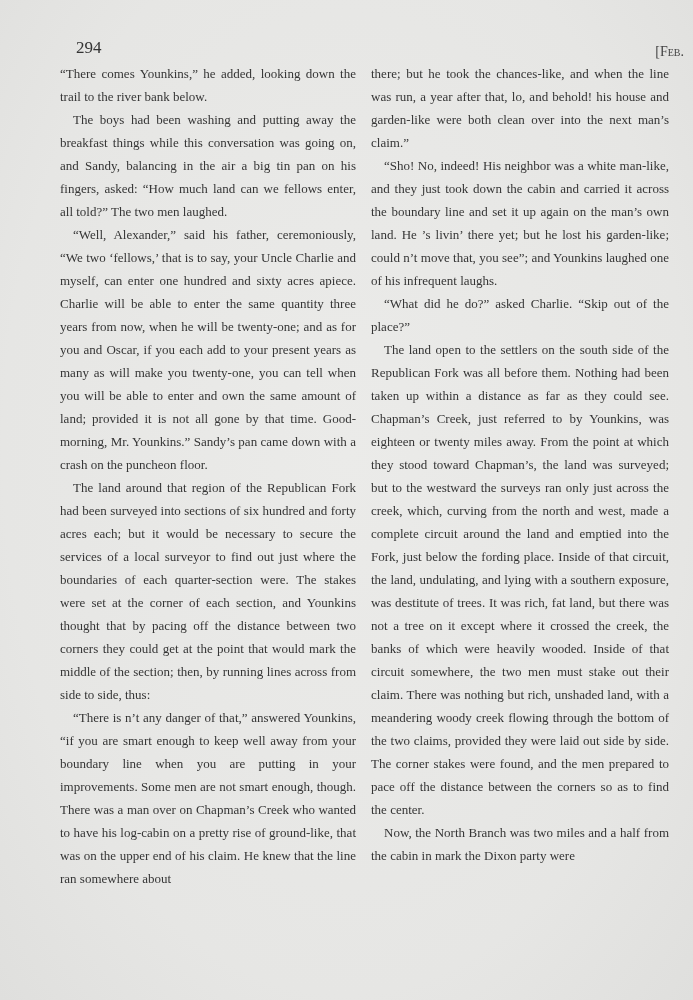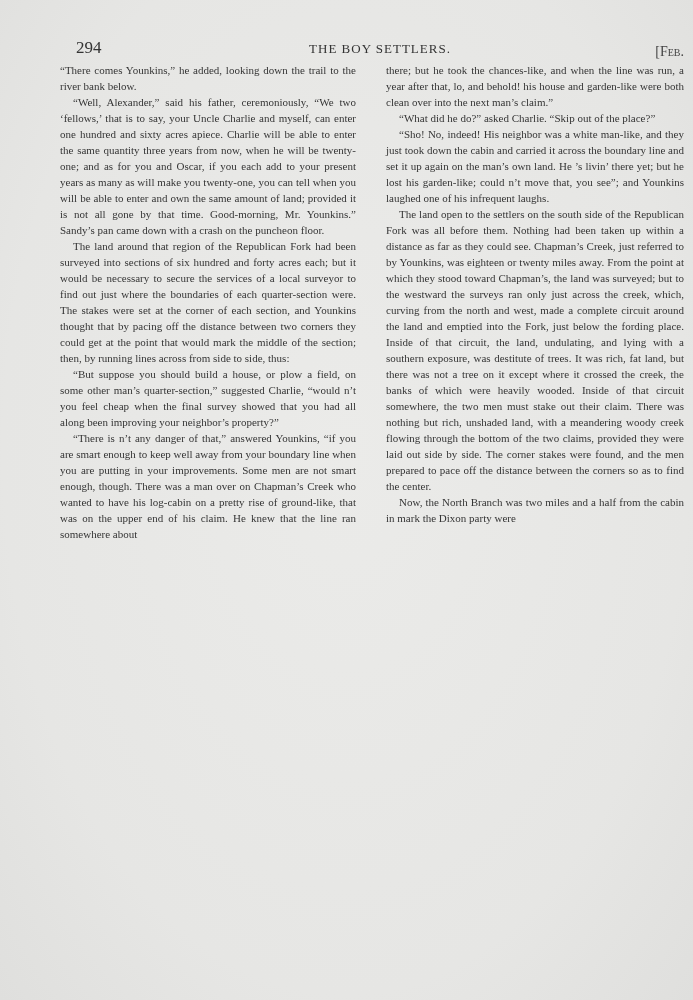--- a/index.html
+++ b/index.html
@@ -14,52 +14,51 @@
     position: absolute; left: 0; top: 0; width: 693px; height: 1000px;
     background: radial-gradient(ellipse at 50% 45%, #ebebe9 0%, #e6e6e4 70%, #dfdfdd 100%);
   }
   .running-head {
     position: absolute; top: 38px; left: 60px; width: 608px; height: 22px; margin-left: 16px;
   }
   .folio { position: absolute; left: 0; top: 0; font-size: 17px; color: #333; }
   .title { position: absolute; left: 0; width: 100%; text-align: center; top: 3px; font-size: 13px; letter-spacing: 1px; color: #333; }
   .month { position: absolute; right: 0; top: 6px; font-size: 14px; font-variant: small-caps; color: #444; }
   .col {
-    position: absolute; top: 62px; font-size: 11px; line-height: 16px;
+    position: absolute; top: 62px; font-size: 13px; line-height: 23px;
     text-align: justify; hyphens: none; color: #353535;
   }
   .col.left { left: 60px; width: 296px; }
-  .col.right { left: 386px; width: 298px; }
+  .col.right { left: 371px; width: 298px; }
   .col p { margin: 0; text-indent: 13px; }
   .col p.cont { text-indent: 0; }
   .grid-icon {
     display: inline-block; width: 17px; height: 17px; border: 1px solid #444;
     position: relative; vertical-align: middle; float: right; margin-top: 2px; margin-left: 3px;
   }
   .grid-icon::before { content: ""; position: absolute; left: 50%; top: 0; bottom: 0; border-left: 1px solid #444; }
   .grid-icon::after { content: ""; position: absolute; top: 50%; left: 0; right: 0; border-top: 1px solid #444; }
 </style>
 </head>
 <body>
 
 <div class="page">
   <div class="running-head">
     <span class="folio">294</span>
-    <span class="title">THE BOY SETTLERS.</span>
     <span class="month">[Feb.</span>
   </div>
 
   <div class="col left">
     <p class="cont">“There comes Younkins,” he added, looking down the trail to the river bank below.</p>
+    <p>The boys had been washing and putting away the breakfast things while this conversation was going on, and Sandy, balancing in the air a big tin pan on his fingers, asked: “How much land can we fellows enter, all told?” The two men laughed.</p>
     <p>“Well, Alexander,” said his father, ceremoniously, “We two ‘fellows,’ that is to say, your Uncle Charlie and myself, can enter one hundred and sixty acres apiece. Charlie will be able to enter the same quantity three years from now, when he will be twenty-one; and as for you and Oscar, if you each add to your present years as many as will make you twenty-one, you can tell when you will be able to enter and own the same amount of land; provided it is not all gone by that time. Good-morning, Mr. Younkins.” Sandy’s pan came down with a crash on the puncheon floor.</p>
     <p>The land around that region of the Republican Fork had been surveyed into sections of six hundred and forty acres each; but it would be necessary to secure the services of a local surveyor to find out just where the boundaries of each quarter-section were. The stakes were set at the corner of each section, and Younkins thought that by pacing off the distance between two corners they could get at the point that would mark the middle of the section; then, by running lines across from side to side, thus:</p>
-    <p>“But suppose you should build a house, or plow a field, on some other man’s quarter-section,” suggested Charlie, “would n’t you feel cheap when the final survey showed that you had all along been improving your neighbor’s property?”</p>
     <p>“There is n’t any danger of that,” answered Younkins, “if you are smart enough to keep well away from your boundary line when you are putting in your improvements. Some men are not smart enough, though. There was a man over on Chapman’s Creek who wanted to have his log-cabin on a pretty rise of ground-like, that was on the upper end of his claim. He knew that the line ran somewhere about</p>
   </div>
 
   <div class="col right">
     <p class="cont">there; but he took the chances-like, and when the line was run, a year after that, lo, and behold! his house and garden-like were both clean over into the next man’s claim.”</p>
+    <p>“Sho! No, indeed! His neighbor was a white man-like, and they just took down the cabin and carried it across the boundary line and set it up again on the man’s own land. He ’s livin’ there yet; but he lost his garden-like; could n’t move that, you see”; and Younkins laughed one of his infrequent laughs.</p>
     <p>“What did he do?” asked Charlie. “Skip out of the place?”</p>
-    <p>“Sho! No, indeed! His neighbor was a white man-like, and they just took down the cabin and carried it across the boundary line and set it up again on the man’s own land. He ’s livin’ there yet; but he lost his garden-like; could n’t move that, you see”; and Younkins laughed one of his infrequent laughs.</p>
     <p>The land open to the settlers on the south side of the Republican Fork was all before them. Nothing had been taken up within a distance as far as they could see. Chapman’s Creek, just referred to by Younkins, was eighteen or twenty miles away. From the point at which they stood toward Chapman’s, the land was surveyed; but to the westward the surveys ran only just across the creek, which, curving from the north and west, made a complete circuit around the land and emptied into the Fork, just below the fording place. Inside of that circuit, the land, undulating, and lying with a southern exposure, was destitute of trees. It was rich, fat land, but there was not a tree on it except where it crossed the creek, the banks of which were heavily wooded. Inside of that circuit somewhere, the two men must stake out their claim. There was nothing but rich, unshaded land, with a meandering woody creek flowing through the bottom of the two claims, provided they were laid out side by side. The corner stakes were found, and the men prepared to pace off the distance between the corners so as to find the center.</p>
     <p>Now, the North Branch was two miles and a half from the cabin in mark the Dixon party were</p>
   </div>
 </div>
 
 </body></html>

